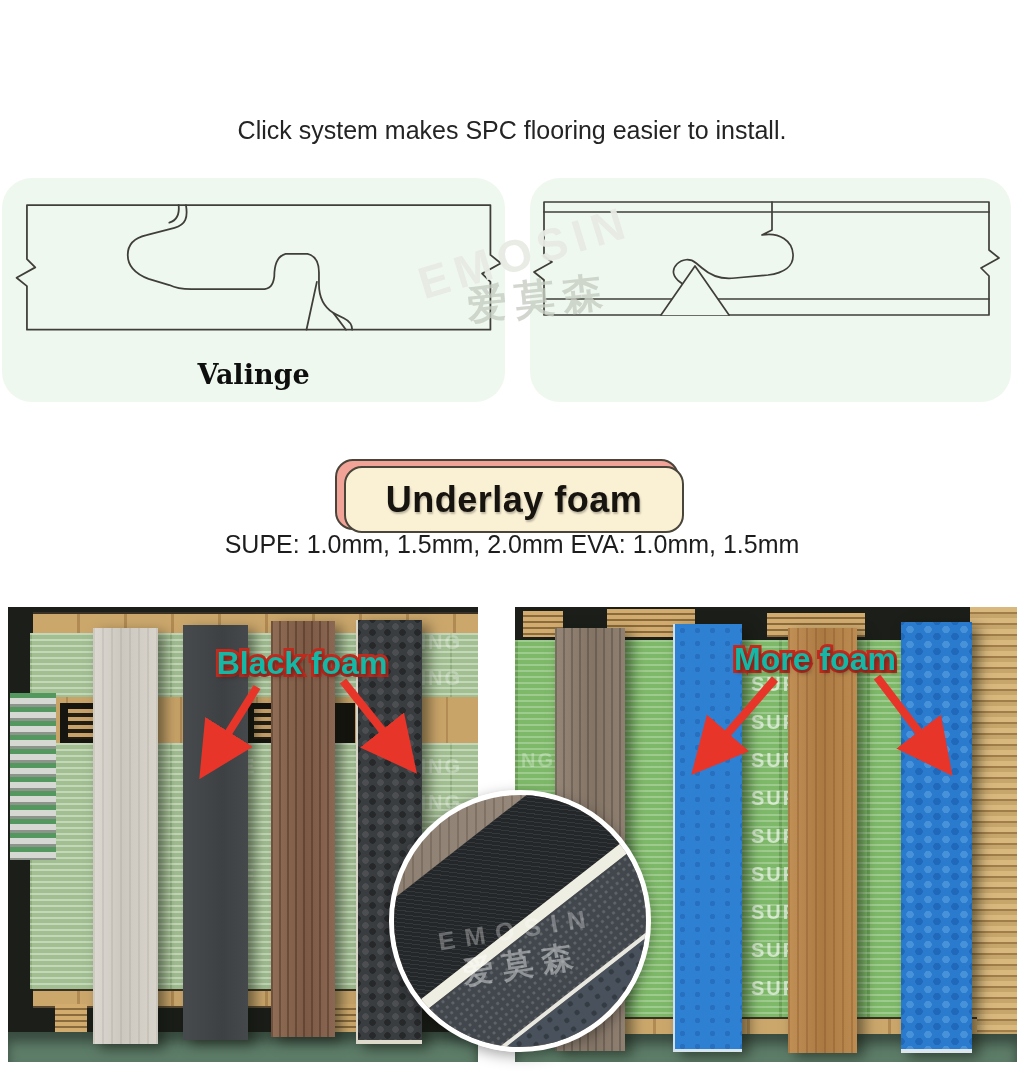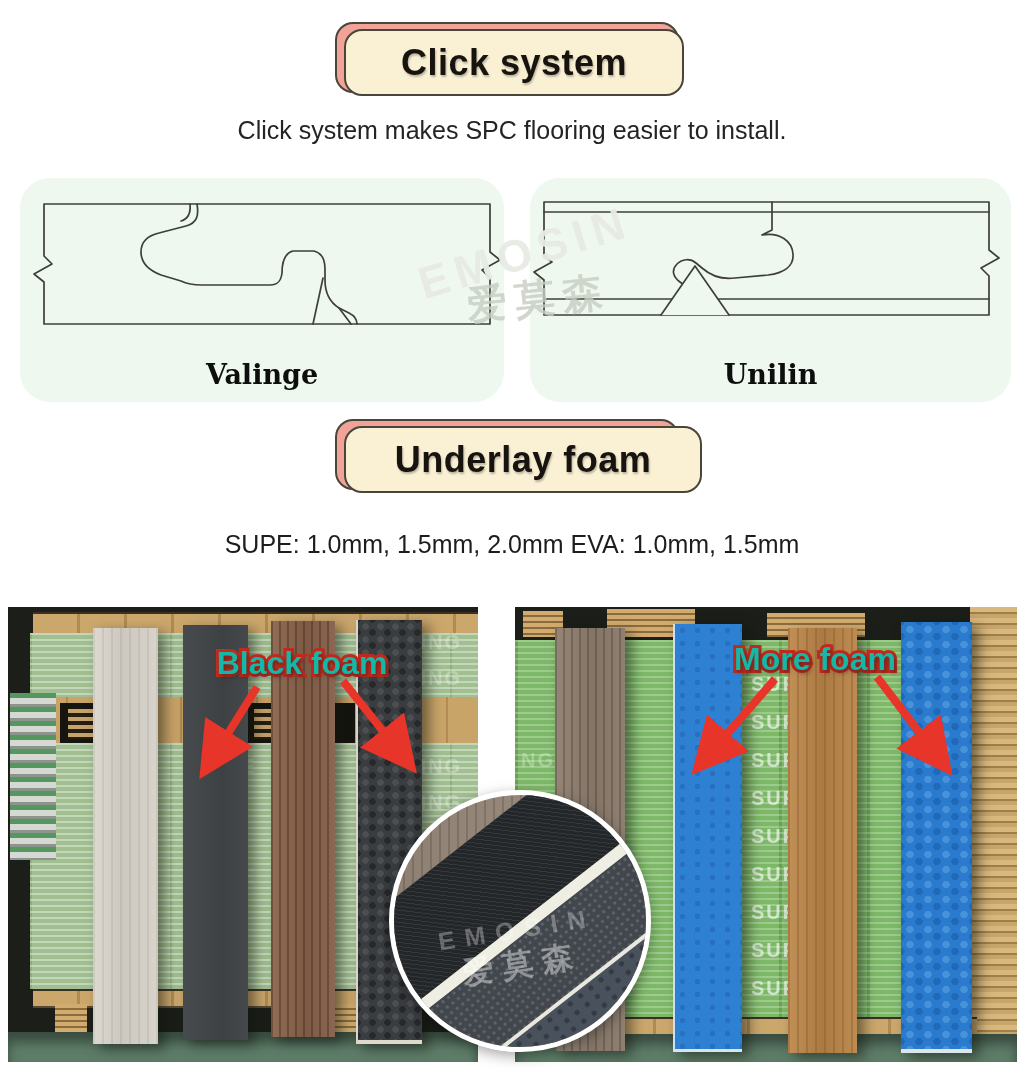--- a/index.html
+++ b/index.html
@@ -8,32 +8,32 @@
 
   
   .badge{position:absolute;width:340px;height:67px;}
   .badge-back{position:absolute;left:-9px;top:-7px;width:340px;height:67px;
               background:#f0a396;border:2px solid #4a453a;border-radius:18px;}
   .badge-front{position:absolute;inset:0;background:#faf0d4;border:2px solid #4a453a;
                border-radius:18px;display:flex;align-items:center;justify-content:center;}
   .badge-front span{font-size:36px;font-weight:bold;color:#17140f;
                     text-shadow:1px 2px 2px rgba(0,0,0,.25);letter-spacing:.5px;}
   #badge1{left:344px;top:29px;}
-  #badge2{left:344px;top:426px;padding-left:18px;}
+  #badge2{left:344px;top:466px;}
 
   .subtitle{position:absolute;left:0;top:116px;width:1024px;text-align:center;
             font-size:25px;color:#242424;}
   .spec-line{position:absolute;left:0;top:530px;width:1024px;text-align:center;
              font-size:25px;color:#1d1d1d;}
   .note-line{position:absolute;left:0;top:562px;width:1024px;text-align:center;
              font-size:25px;color:#1d1d1d;}
 
   
   .panel{position:absolute;top:178px;height:224px;background:#eef8ee;border-radius:30px;}
-  #panel-left{left:20px;width:484px;}
+  #panel-left{left:2px;width:484px;padding-left:19px;}
   #panel-right{left:530px;width:481px;}
   .panel svg{position:absolute;inset:0;}
   .panel-label{position:absolute;left:0;bottom:12px;width:100%;text-align:center;
                font-family:"DejaVu Serif","Liberation Serif",serif;font-weight:bold;
                font-size:27px;color:#0e0e0e;}
 
   
   .watermark-main{position:absolute;left:392px;top:226px;width:280px;text-align:center;
                   transform:rotate(-17deg);z-index:10;pointer-events:none;}
   .wm-latin{font-size:45px;font-weight:bold;letter-spacing:7px;color:#e7ebe3;opacity:.95;}
@@ -132,26 +132,20 @@
   .wm-inset{position:absolute;left:0;top:120px;width:100%;text-align:center;z-index:2;
             transform:rotate(-9deg);pointer-events:none;}
   .wm-inset .l1{font-size:25px;font-weight:bold;letter-spacing:10px;color:rgba(255,255,255,.30);}
   .wm-inset .l2{font-size:31px;font-weight:bold;letter-spacing:9px;color:rgba(255,255,255,.42);}
 </style>
 </head>
 <body>
 
 <div id="canvas">
 
-  <div class="badge" id="badge1">
-    <div class="badge-back"></div>
-    <div class="badge-front">
-      <span>Click system</span>
-    </div>
-  </div>
 
   <div class="subtitle">Click system makes SPC flooring easier to install.</div>
 
   <div class="panel" id="panel-left">
     <svg viewBox="0 0 484 224">
       <g fill="none" stroke="#3f3f38" stroke-width="1.7" stroke-linejoin="round" stroke-linecap="round">
         <path d="M24,78 L24,26 L470,26 L470,74 L480,82 L462,92 L470,100 L470,146 L24,146 L24,104 L14,96 L32,86 L24,78 Z"></path>
         <path d="M177,26 C179,38 177,45 166,48 L139,55 C126,58 121,65 121,74 C121,84 128,92 141,97 L161,103 C167,106 174,107 182,107 L250,107 C258,107 261,103 262,95 C262,83 265,75 273,73 L294,73 C302,75 305,81 305,91 L305,102 C305,116 311,125 319,130 L329,135 C335,138 337,141 337,146"></path>
         <path d="M170,26 C171,36 168,41 161,43"></path>
         <path d="M303,100 L293,146"></path>
@@ -164,21 +158,20 @@
   <div class="panel" id="panel-right">
     <svg viewBox="0 0 481 224">
       <g fill="none" stroke="#3f3f38" stroke-width="1.7" stroke-linejoin="round" stroke-linecap="round">
         <path d="M14,78 L14,24 L459,24 L459,72 L469,80 L451,90 L459,98 L459,137 L14,137 L14,102 L4,94 L22,84 L14,78 Z"></path>
         <path d="M14,34 L459,34"></path>
         <path d="M14,121 L459,121"></path>
         <path d="M242,24 L242,52 L232,57 C250,54 262,63 263,76 C264,88 254,95 238,97 L205,100 C190,102 180,97 172,90 L166,85 C160,80 152,81 147,86 C141,92 143,99 150,104 L158,110"></path>
         <path d="M131,137 L165,88 L199,137" fill="#eef8ee"></path>
       </g>
     </svg>
-    <div class="panel-label">Unilin</div>
   </div>
 
   <div class="watermark-main">
     <div class="wm-latin">EMOSIN</div>
     <div class="wm-cjk">爱莫森</div>
   </div>
 
   <div class="badge" id="badge2">
     <div class="badge-back"></div>
     <div class="badge-front">

